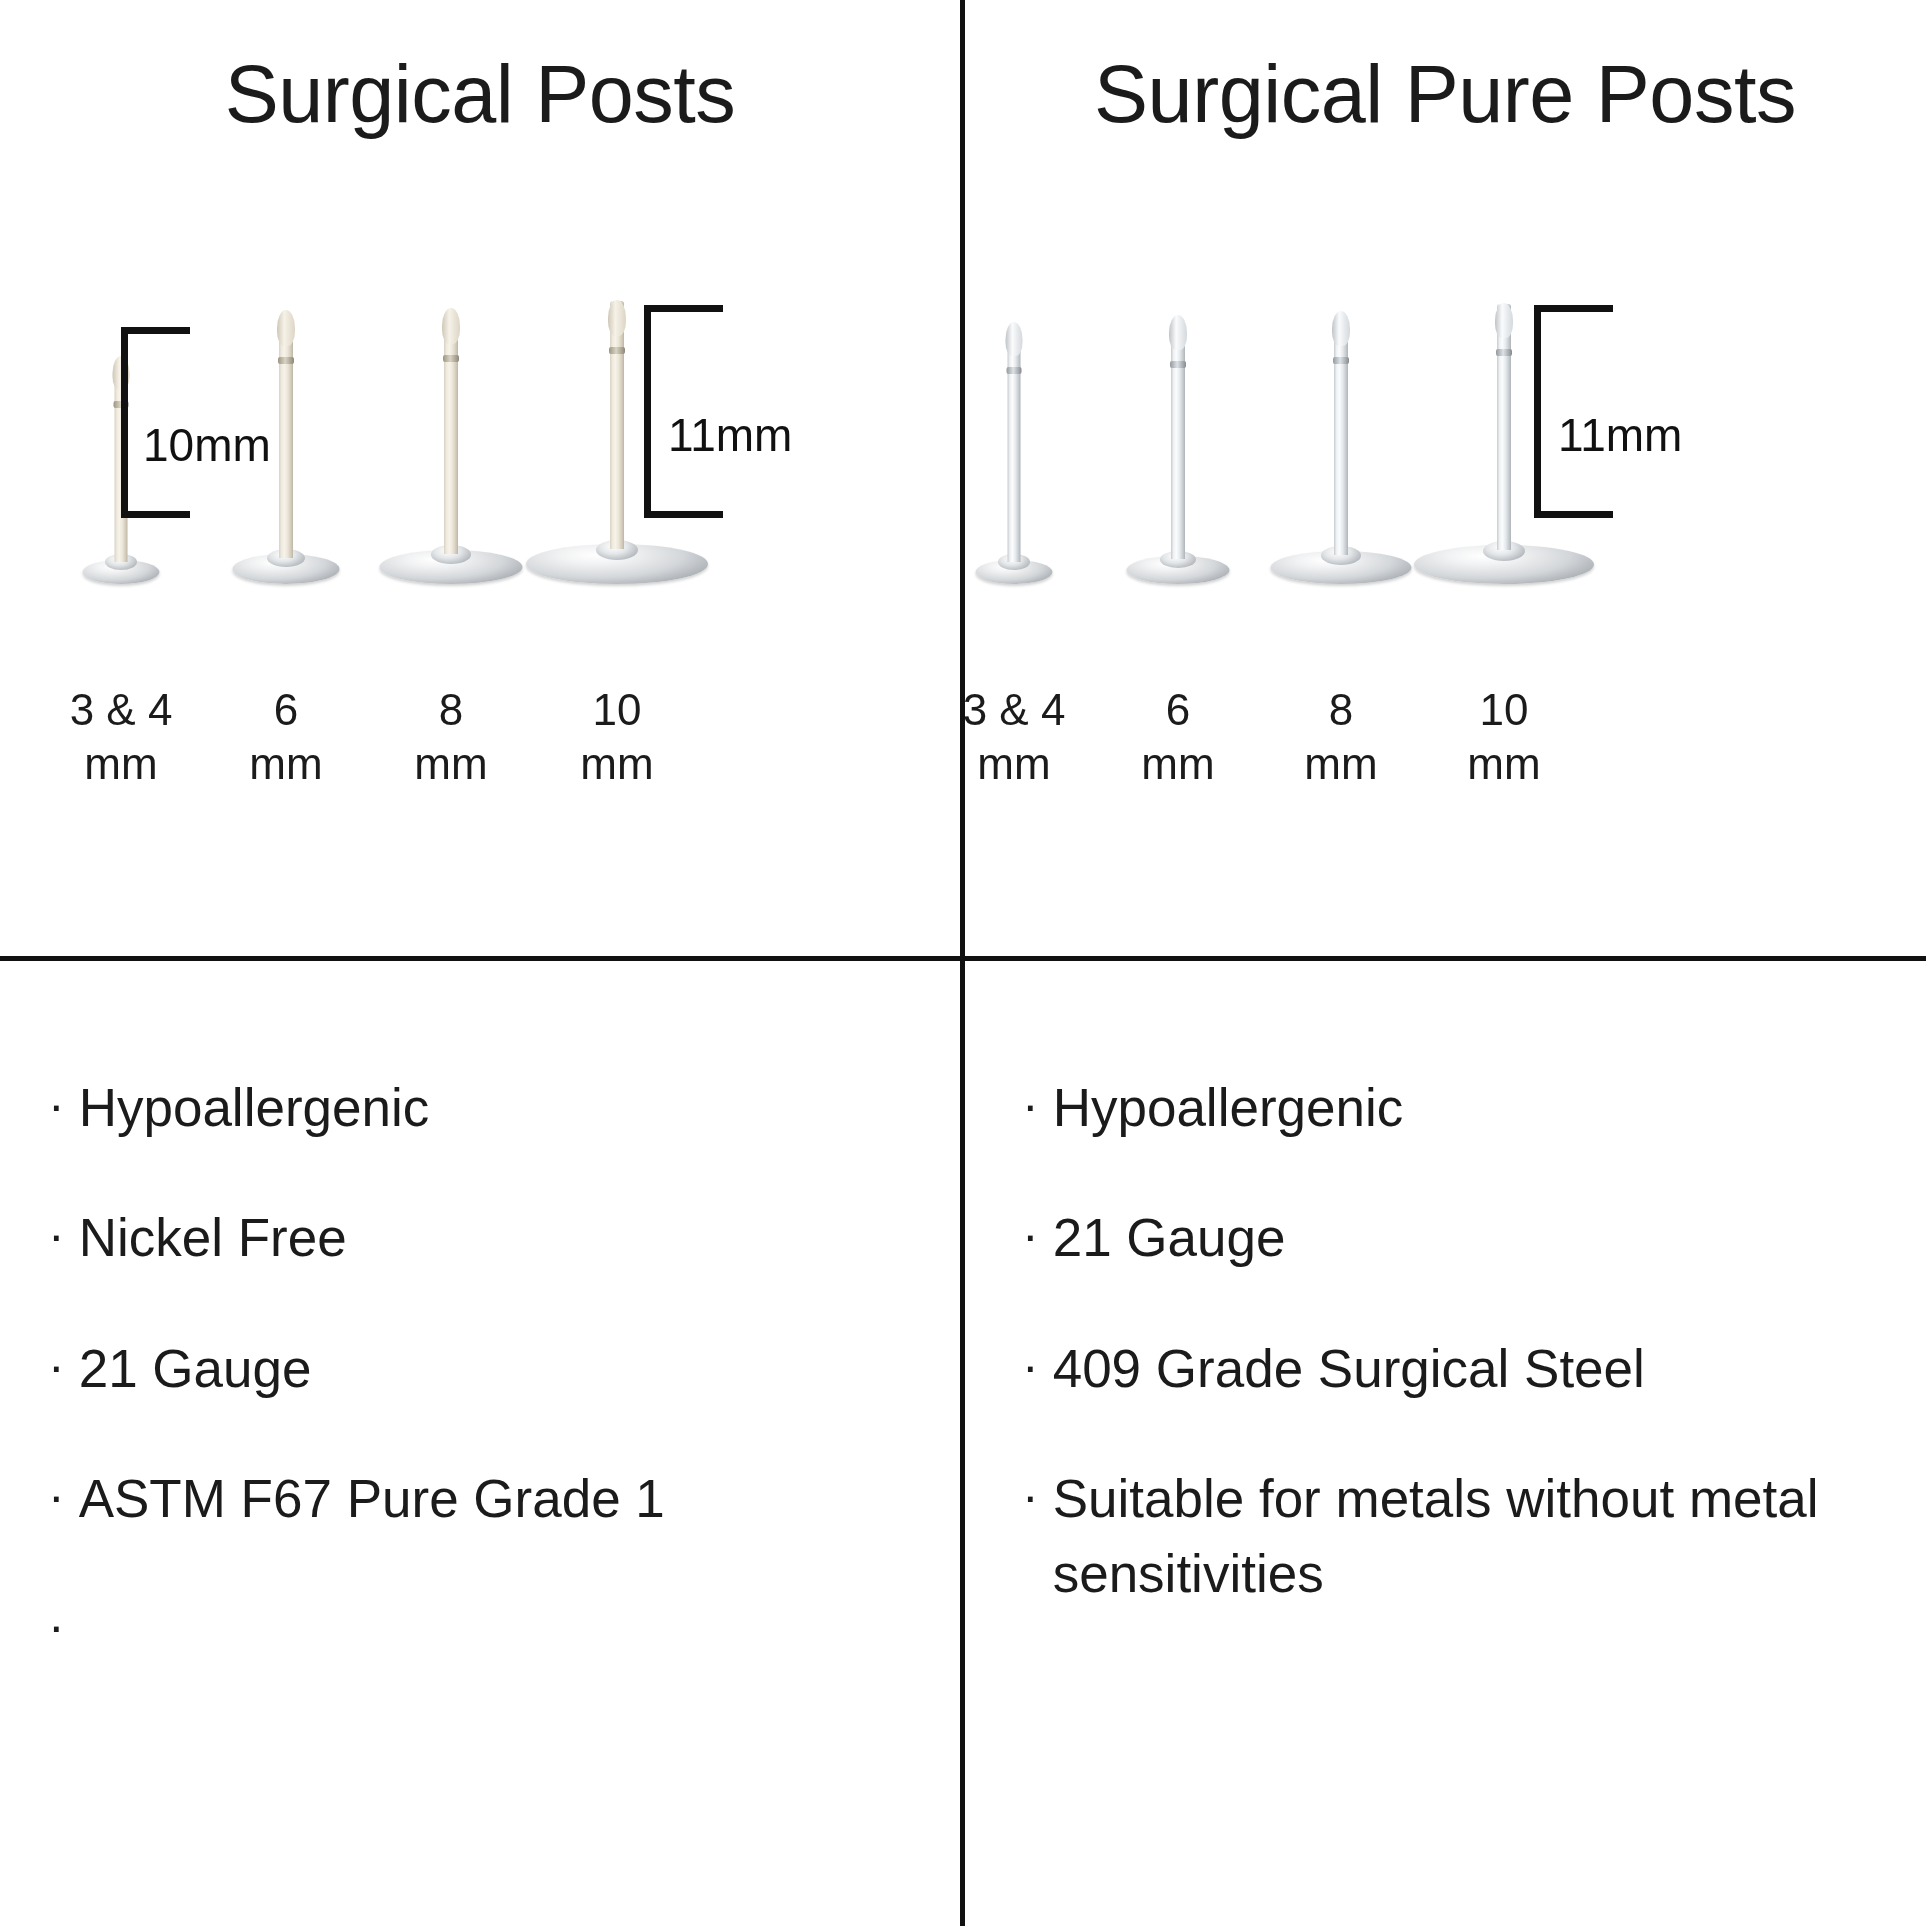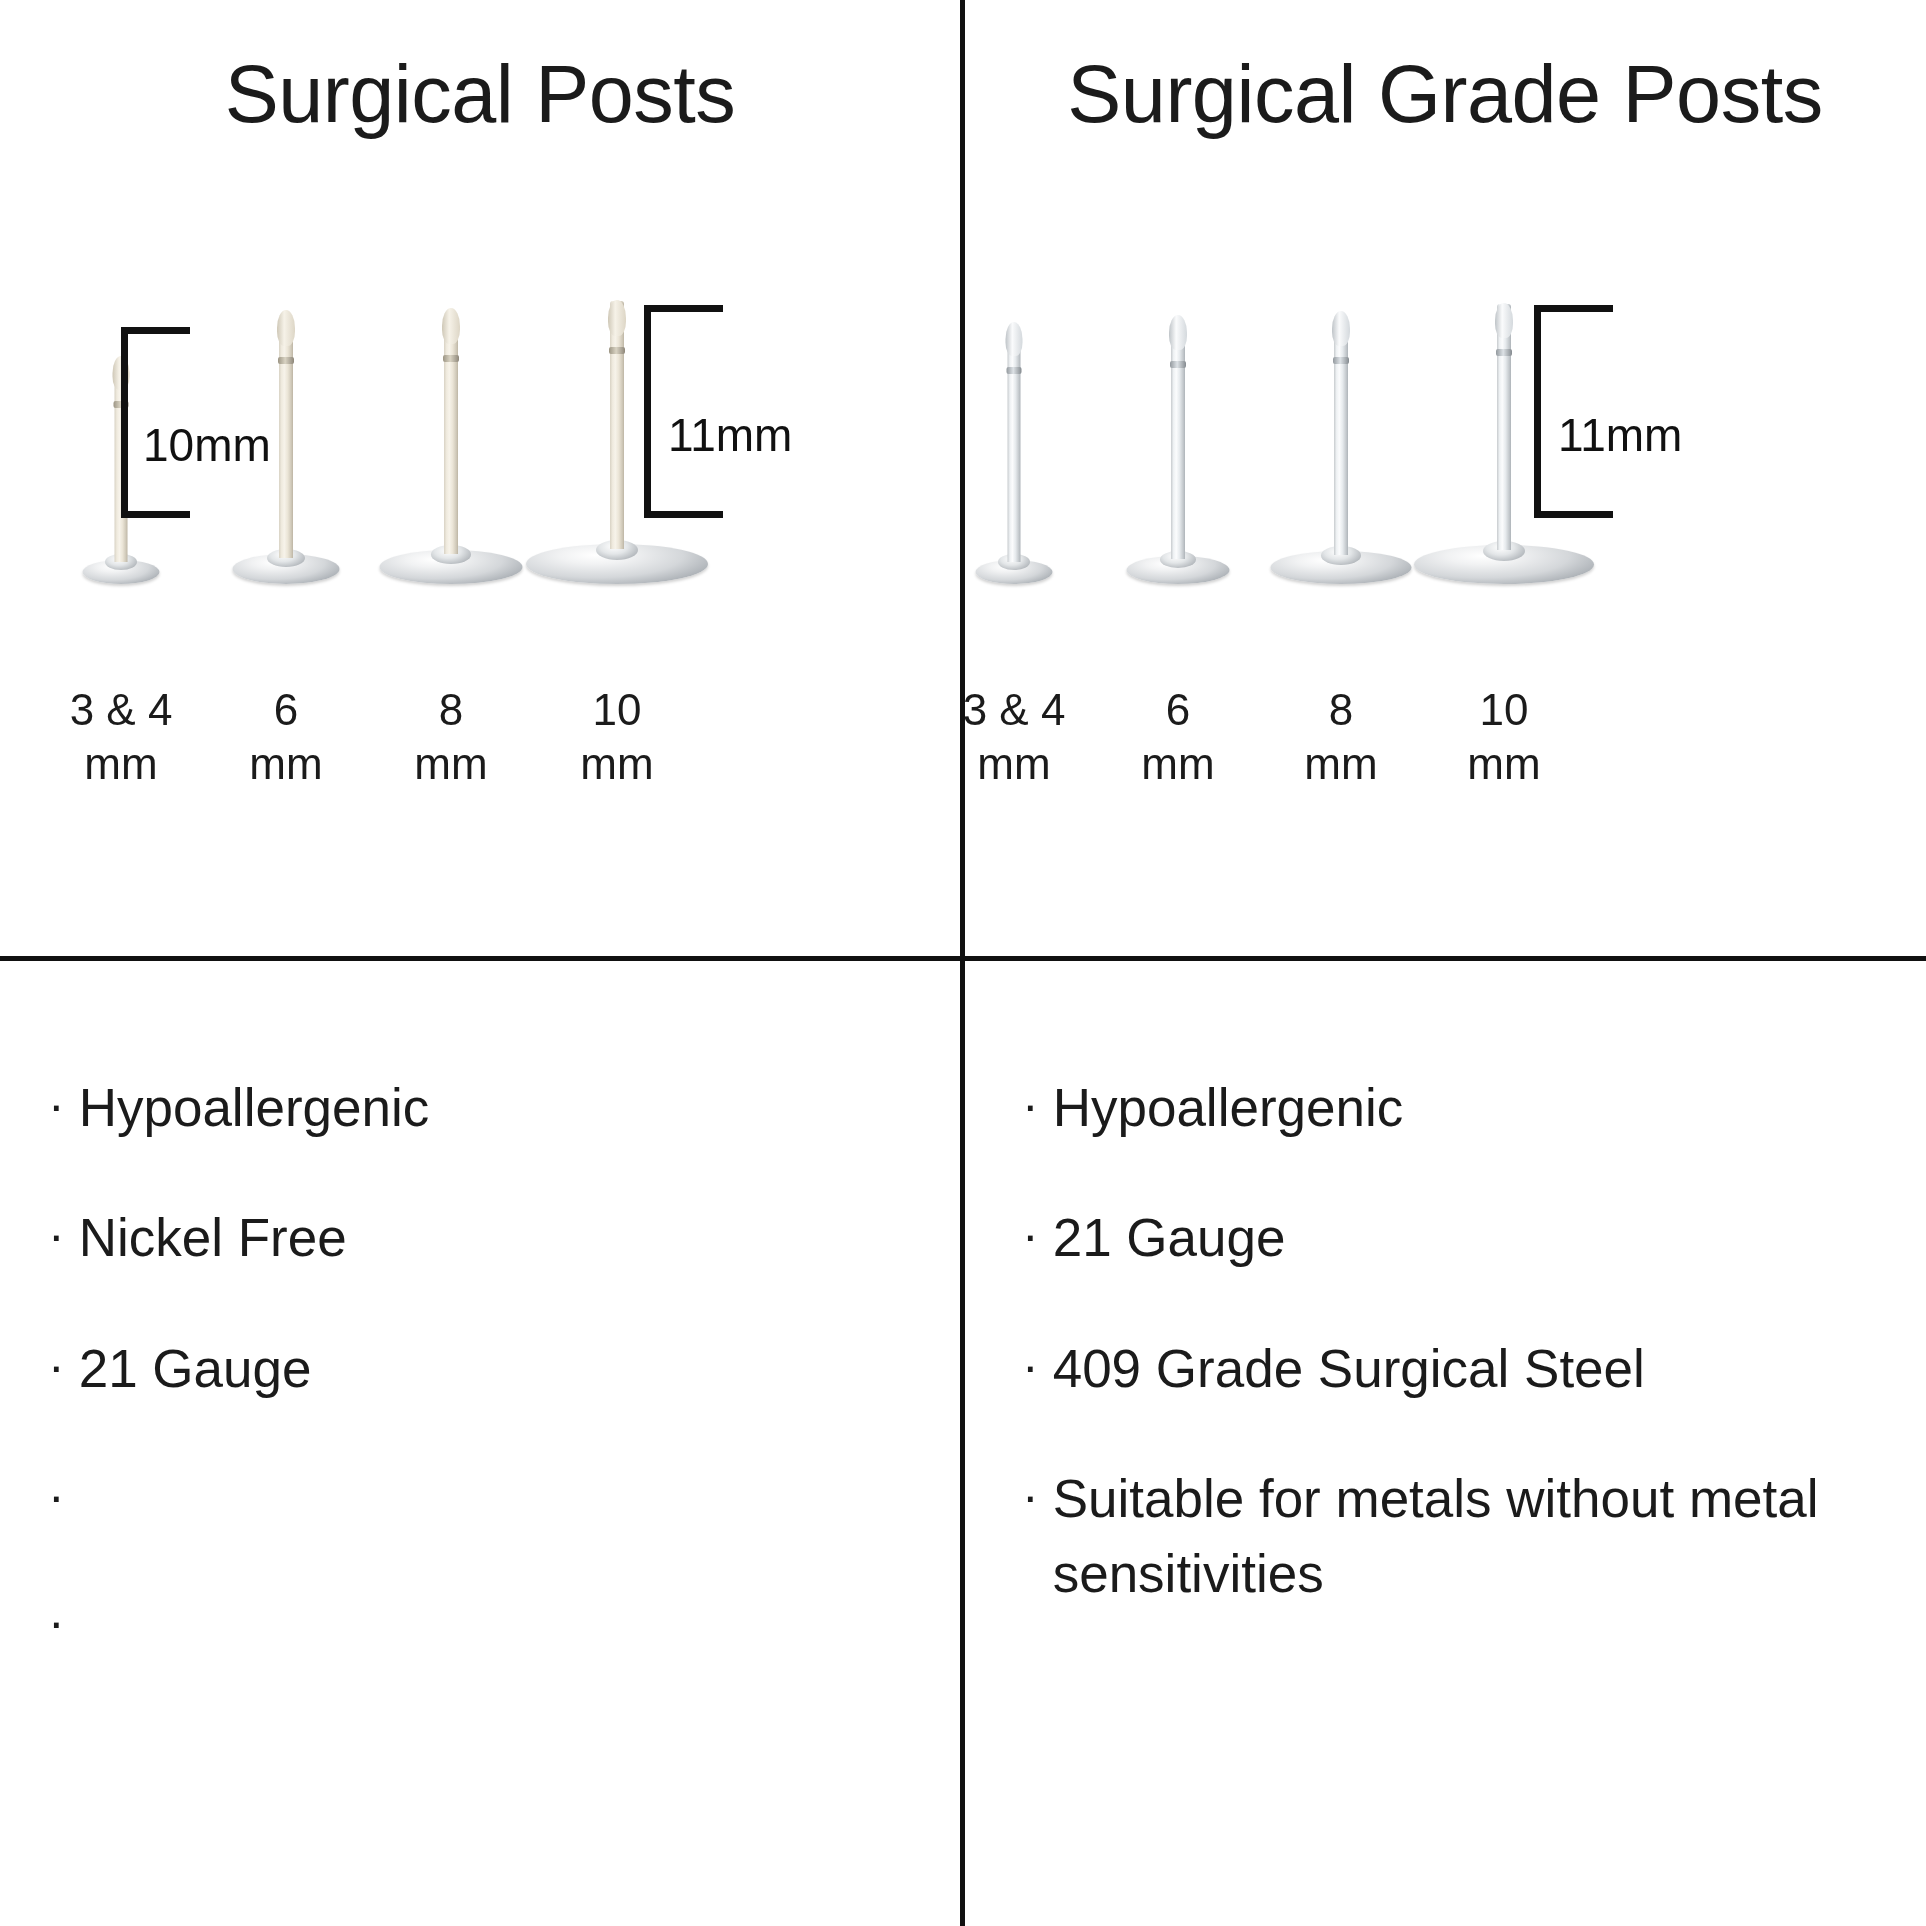--- a/index.html
+++ b/index.html
@@ -289,21 +289,21 @@
       </div>
       <div class="size-label" style="left:528px;">
         <span>10</span>
         <span class="unit">mm</span>
       </div>
     </div>
   </div>
 
   <div class="panel right">
 
-    <div class="panel-title">Surgical Grade Posts</div>
+    <div class="panel-title">Surgical Pure Posts</div>
 
     <div class="posts-row">
 
       <div class="post-slot" style="left:-40px;">
         <div class="disc" style="width:77px;height:24px;"></div>
         <div class="joint" style="width:32px;height:16px;bottom:14px;"></div>
         <div class="shaft ss" style="width:13px;height:230px;bottom:22px;"></div>
         <div class="collar ss" style="width:15px;height:7px;bottom:210px;"></div>
         <div class="tip ss" style="width:17px;height:34px;bottom:228px;"></div>
       </div>
@@ -368,20 +368,21 @@
     <div class="feature-item">
       <span class="feature-bullet">·</span>
       <span class="feature-text">Nickel Free</span>
     </div>
     <div class="feature-item">
       <span class="feature-bullet">·</span>
       <span class="feature-text">21 Gauge</span>
     </div>
     <div class="feature-item">
       <span class="feature-bullet">·</span>
+      <span class="feature-text">ASTM F67 Pure Grade 1</span>
     </div>
     <div class="feature-item">
       <span class="feature-bullet">·</span>
     </div>
   </div>
 
   <div class="feature-panel right">
     <div class="feature-item">
       <span class="feature-bullet">·</span>
       <span class="feature-text">Hypoallergenic</span>

